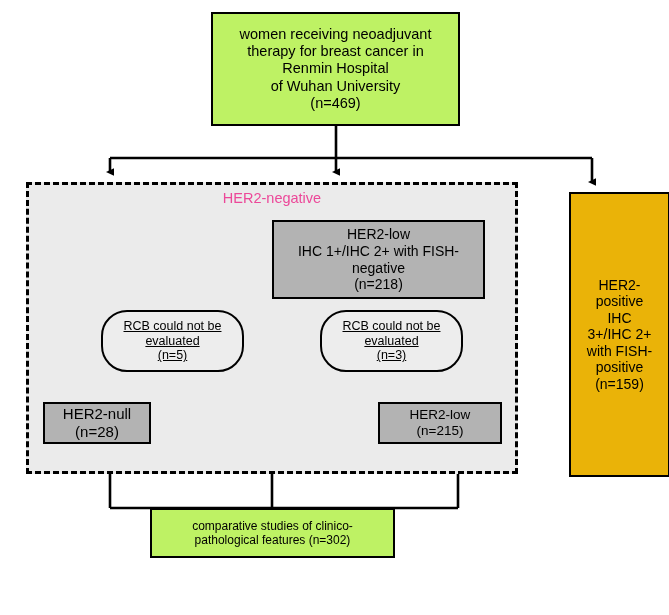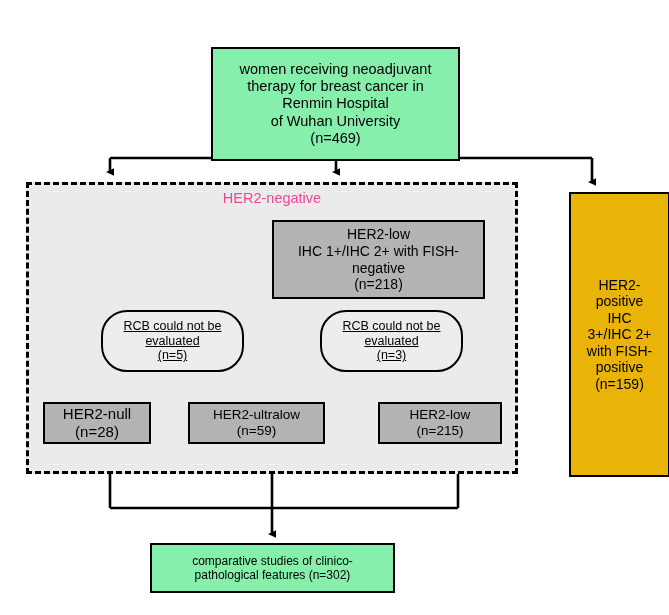--- a/index.html
+++ b/index.html
@@ -30,23 +30,22 @@
     display: flex;
     align-items: center;
     justify-content: center;
     text-align: center;
     color: #000000;
     line-height: 1.18;
     white-space: pre-line;
   }
   
   .box-light {
-    background: #86efac;
+    background: #bef264;
     border: 2.5px solid #000000;
-    margin-top: 35px;
   }
   
   .box-mid {
     background: #b3b3b3;
     border: 2.5px solid #000000;
   }
   
   .box-right {
     background: #eab308;
     border: 2.5px solid #000000;
@@ -142,22 +141,20 @@
 evaluated
 (n=5)</div>
 
   <div class="node box-round" id="rcb3">RCB could not be
 evaluated
 (n=3)</div>
 
   <div class="node box-mid" id="nullBox">HER2-null
 (n=28)</div>
 
-  <div class="node box-mid" id="ultralowBox">HER2-ultralow
-(n=59)</div>
 
   <div class="node box-mid" id="lowResBox">HER2-low
 (n=215)</div>
 
   <div class="node box-right" id="posBox">HER2-
 positive
 IHC
 3+/IHC 2+
 with FISH-
 positive

